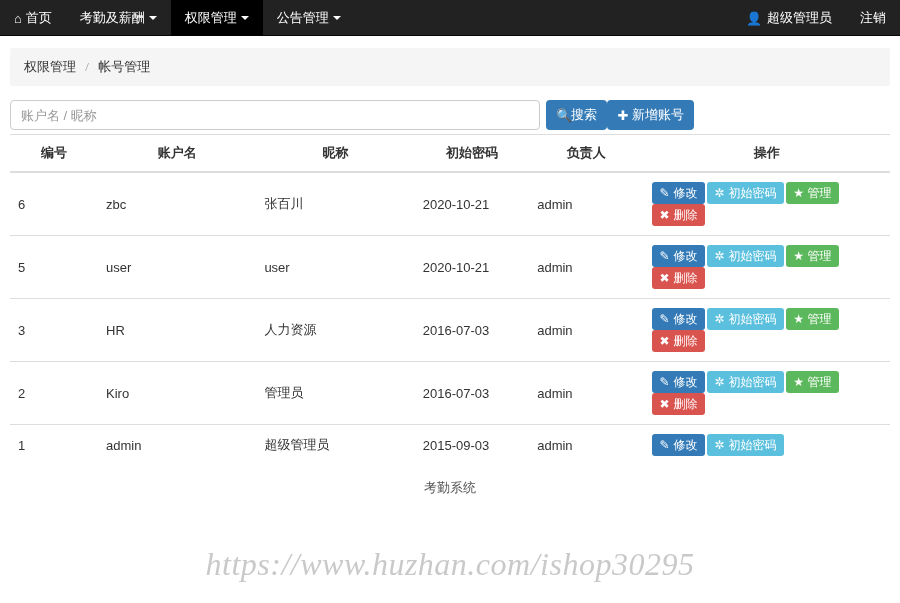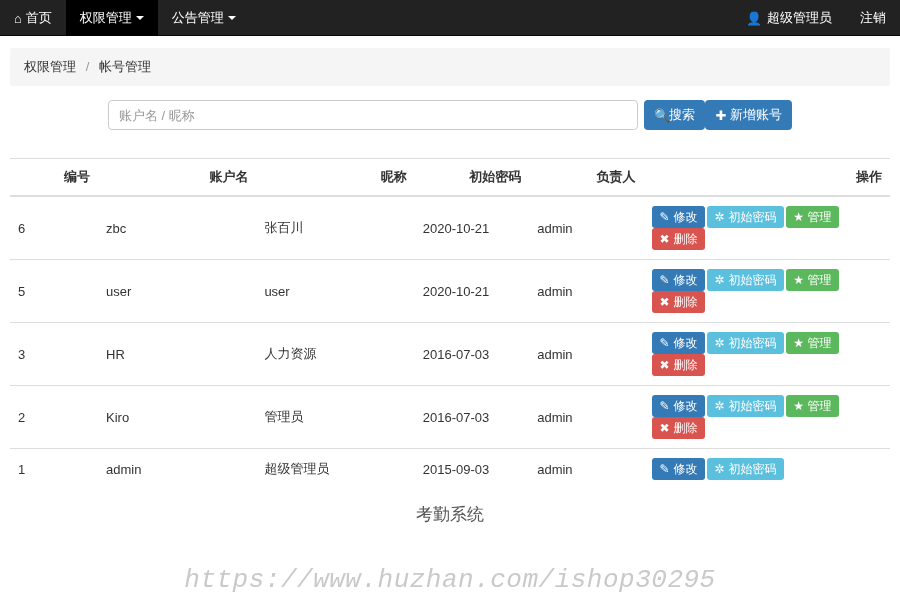--- a/index.html
+++ b/index.html
@@ -9,58 +9,64 @@
     .nav { display: flex; list-style: none; }
     .nav-item { position: relative; }
     .nav-link { display: flex; align-items: center; padding: 0 14px; height: 36px; color: #fff; text-decoration: none; font-size: 13px; cursor: pointer; }
     .nav-item.active .nav-link { background: #000; }
     .caret { display: inline-block; width: 0; height: 0; margin-left: 4px; vertical-align: middle; border-top: 4px solid; border-right: 4px solid transparent; border-left: 4px solid transparent; }
     .icon-home { display: inline-block; margin-right: 4px; }
     .icon-user { display: inline-block; margin-right: 4px; }
     
     .content { padding: 12px 10px; }
     
-    .breadcrumb { background: #f5f5f5; padding: 10px 14px; margin-bottom: 14px; border-radius: 2px; font-size: 13px; }
+    .breadcrumb { background: #f5f5f5; padding: 10px 14px; margin-bottom: 14px; border-radius: 2px; font-size: 13px; font-family: Liberation Serif, serif; }
     .breadcrumb-sep { margin: 0 6px; color: #999; }
     
-    .toolbar { display: flex; justify-content: center; margin-bottom: 28px; }
+    .toolbar { display: flex; justify-content: flex-start; margin-bottom: 4px; }
     .search-group { display: flex; }
     .search-input { width: 530px; height: 30px; padding: 5px 10px; border: 1px solid #ccc; border-radius: 4px; font-size: 13px; }
     .search-input::placeholder { color: #999; }
     
     .btn { display: inline-flex; align-items: center; padding: 5px 10px; border: none; border-radius: 4px; font-size: 13px; color: #fff; cursor: pointer; text-decoration: none; height: 30px; }
     .btn-primary { background: #337ab7; }
     .btn-search { margin-left: 6px; }
     .btn-add { background: #337ab7; }
     
     .btn-xs { height: 22px; padding: 2px 7px; font-size: 12px; border-radius: 3px; margin-right: 2px; }
     .btn-edit { background: #337ab7; }
     .btn-init { background: #5bc0de; }
     .btn-manage { background: #5cb85c; }
     .btn-delete { background: #d9534f; }
     
     table { width: 100%; border-collapse: collapse; }
-    th { text-align: right; padding: 9px 8px; border-top: 1px solid #ddd; border-bottom: 2px solid #ddd; font-weight: bold; }
+    th { text-align: center; padding: 9px 8px; border-top: 1px solid #ddd; border-bottom: 2px solid #ddd; font-weight: bold; }
     td { padding: 9px 8px; border-top: 1px solid #ddd; vertical-align: middle; }
     
-    .footer { text-align: center; padding: 14px 0; color: #555; font-size: 17px; }
-    
-    .watermark { position: fixed; bottom: 8px; left: 50%; transform: translateX(-50%); font-size: 26px; color: rgba(100,100,100,0.35); font-family: Liberation Mono, monospace; font-style: italic; pointer-events: none; letter-spacing: 0.5px; }
+    .footer { text-align: center; padding: 14px 0; color: #555; font-size: 13px; }
+    
+    .watermark { position: fixed; bottom: 20px; left: 50%; transform: translateX(-50%); font-size: 32px; color: rgba(100,100,100,0.35); font-family: Liberation Serif, serif; font-style: italic; pointer-events: none; letter-spacing: 0.5px; }
     
     .ico { display: inline-block; margin-right: 3px; width: 12px; text-align: center; }
   </style>
 </head>
 <body>
 
 <nav class="navbar">
   <ul class="nav">
     <li class="nav-item">
         <a class="nav-link">
           <span class="icon-home">⌂</span>
           <span>首页</span>
+        </a>
+      </li>
+    <li class="nav-item">
+        <a class="nav-link">
+          <span>考勤及薪酬</span>
+          <span class="caret"></span>
         </a>
       </li>
     <li class="nav-item active">
         <a class="nav-link">
           <span>权限管理</span>
           <span class="caret"></span>
         </a>
       </li>
     <li class="nav-item">
         <a class="nav-link">

